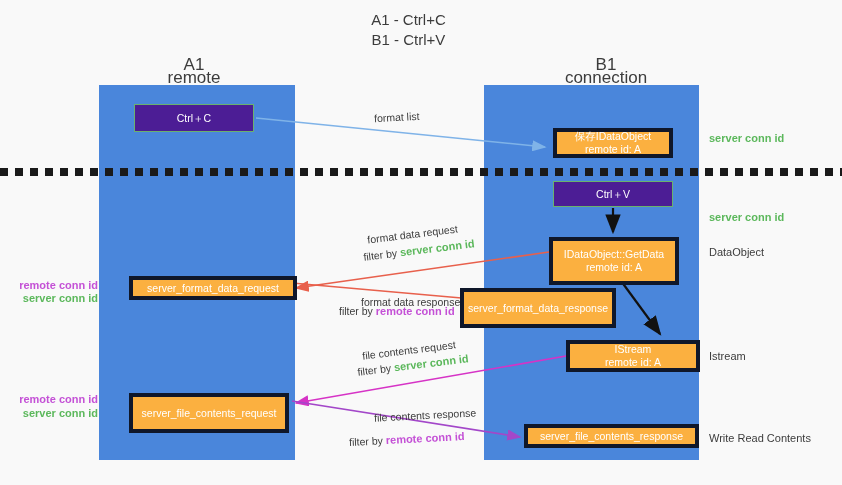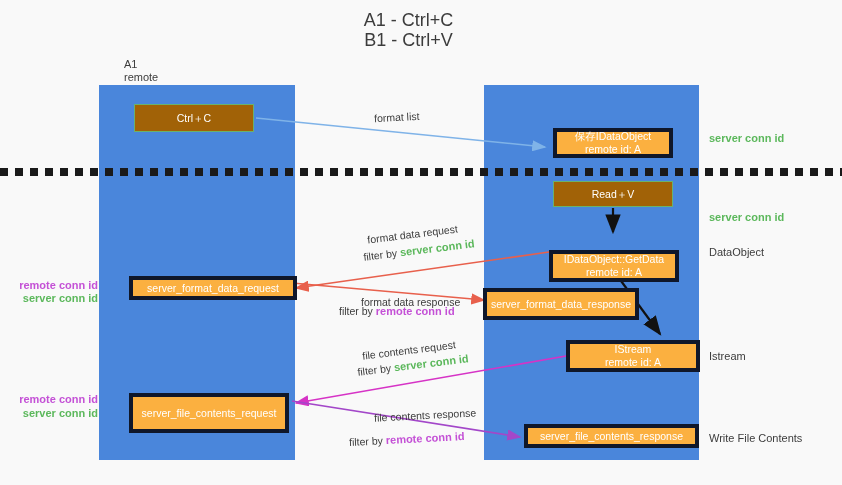--- a/index.html
+++ b/index.html
@@ -10,26 +10,26 @@
     overflow:hidden;
     position:relative;
   }
   #stage{position:absolute;left:0;top:0;width:842px;height:485px;}
   .abs{position:absolute;}
 
   
   #title{
     left:0;top:10px;width:817px;
     text-align:center;
-    font-size:18px;color:#3c3c3c;line-height:20px;
+    font-size:15px;color:#3c3c3c;line-height:20px;
   }
 
   
   .col-head{
-    text-align:left;font-size:11px;color:#3c3c3c;line-height:13px;
+    text-align:center;font-size:17px;color:#3c3c3c;line-height:13px;
   }
   #head-a1{left:124px;top:58px;width:140px;}
   #head-b1{left:536px;top:58px;width:140px;}
 
   
   .lane{background:#4a86db;}
   #lane-a{left:99px;top:85px;width:196px;height:375px;}
   #lane-b{left:484px;top:85px;width:215px;height:375px;}
 
   
@@ -37,30 +37,30 @@
     left:0px;top:168px;width:842px;height:8px;
     background:repeating-linear-gradient(to right,#1a1a1a 0 8px,transparent 8px 15px);
   }
 
   
   .node{
     box-sizing:border-box;
     display:flex;flex-direction:column;align-items:center;justify-content:center;
     color:#ffffff;font-size:10.5px;line-height:13px;text-align:center;
   }
-  .node.green{background:#a16207;border:1px solid #6ab26d;}
+  .node.green{background:#4c1d95;border:1px solid #6ab26d;}
   .node.orange{background:#fbb040;border:4px solid #0f172a;}
   .node .l2{font-size:10.5px;}
 
   #n-ctrlc{left:134px;top:104px;width:120px;height:28px;}
   #n-save{left:553px;top:128px;width:120px;height:30px;}
   #n-ctrlv{left:553px;top:181px;width:120px;height:26px;}
-  #n-getdata{left:549px;top:237px;width:130px;height:32px;margin-top:13px;}
+  #n-getdata{left:549px;top:237px;width:130px;height:48px;}
   #n-sfdreq{left:129px;top:276px;width:168px;height:24px;}
-  #n-sfdres{left:483px;top:288px;width:156px;height:32px;}
+  #n-sfdres{left:460px;top:288px;width:156px;height:40px;}
   #n-istream{left:566px;top:340px;width:134px;height:32px;}
   #n-sfcreq{left:129px;top:393px;width:160px;height:40px;}
   #n-sfcres{left:524px;top:424px;width:175px;height:24px;}
 
   
   .side-label{font-size:11px;color:#3c3c3c;}
   .green-txt{color:#5cb85c;font-weight:bold;font-size:11px;}
   .purple-txt{color:#c451d6;font-weight:bold;font-size:11px;}
 
   #lbl-serverconn-1{left:709px;top:132px;}
@@ -98,20 +98,24 @@
 
   <div class="abs" id="title">
     <div>A1 - Ctrl+C</div>
     <div>B1 - Ctrl+V</div>
   </div>
 
   <div class="abs col-head" id="head-a1">
     <div>A1</div>
     <div>remote</div>
   </div>
+  <div class="abs col-head" id="head-b1">
+    <div>B1</div>
+    <div>connection</div>
+  </div>
 
   <div class="abs lane" id="lane-a"></div>
   <div class="abs lane" id="lane-b"></div>
 
   <svg id="wires" viewBox="0 0 842 485">
     <defs>
       <marker id="ar-blue" markerWidth="9" markerHeight="7" refX="8" refY="3.5" orient="auto">
         <polygon points="0 0, 9 3.5, 0 7" fill="#7fb3e8"></polygon>
       </marker>
       <marker id="ar-red" markerWidth="9" markerHeight="7" refX="8" refY="3.5" orient="auto">
@@ -148,21 +152,21 @@
   <div class="abs node green" id="n-ctrlc">
     <div>Ctrl＋C</div>
   </div>
 
   <div class="abs node orange" id="n-save">
     <div>保存IDataObject</div>
     <div class="l2">remote id: A</div>
   </div>
 
   <div class="abs node green" id="n-ctrlv">
-    <div>Read＋V</div>
+    <div>Ctrl＋V</div>
   </div>
 
   <div class="abs node orange" id="n-getdata">
     <div>IDataObject::GetData</div>
     <div class="l2">remote id: A</div>
   </div>
 
   <div class="abs node orange" id="n-sfdreq">
     <div>server_format_data_request</div>
   </div>
@@ -181,21 +185,21 @@
   </div>
 
   <div class="abs node orange" id="n-sfcres">
     <div>server_file_contents_response</div>
   </div>
 
   <div class="abs green-txt" id="lbl-serverconn-1">server conn id</div>
   <div class="abs green-txt" id="lbl-serverconn-2">server conn id</div>
   <div class="abs side-label" id="lbl-dataobject">DataObject</div>
   <div class="abs side-label" id="lbl-istream">Istream</div>
-  <div class="abs side-label" id="lbl-writefile">Write File Contents</div>
+  <div class="abs side-label" id="lbl-writefile">Write Read Contents</div>
 
   <div class="abs" id="lbl-left-1">
     <div class="purple-txt">remote conn id</div>
     <div class="green-txt">server conn id</div>
   </div>
 
   <div class="abs" id="lbl-left-2">
     <div class="purple-txt">remote conn id</div>
     <div class="green-txt">server conn id</div>
   </div>

